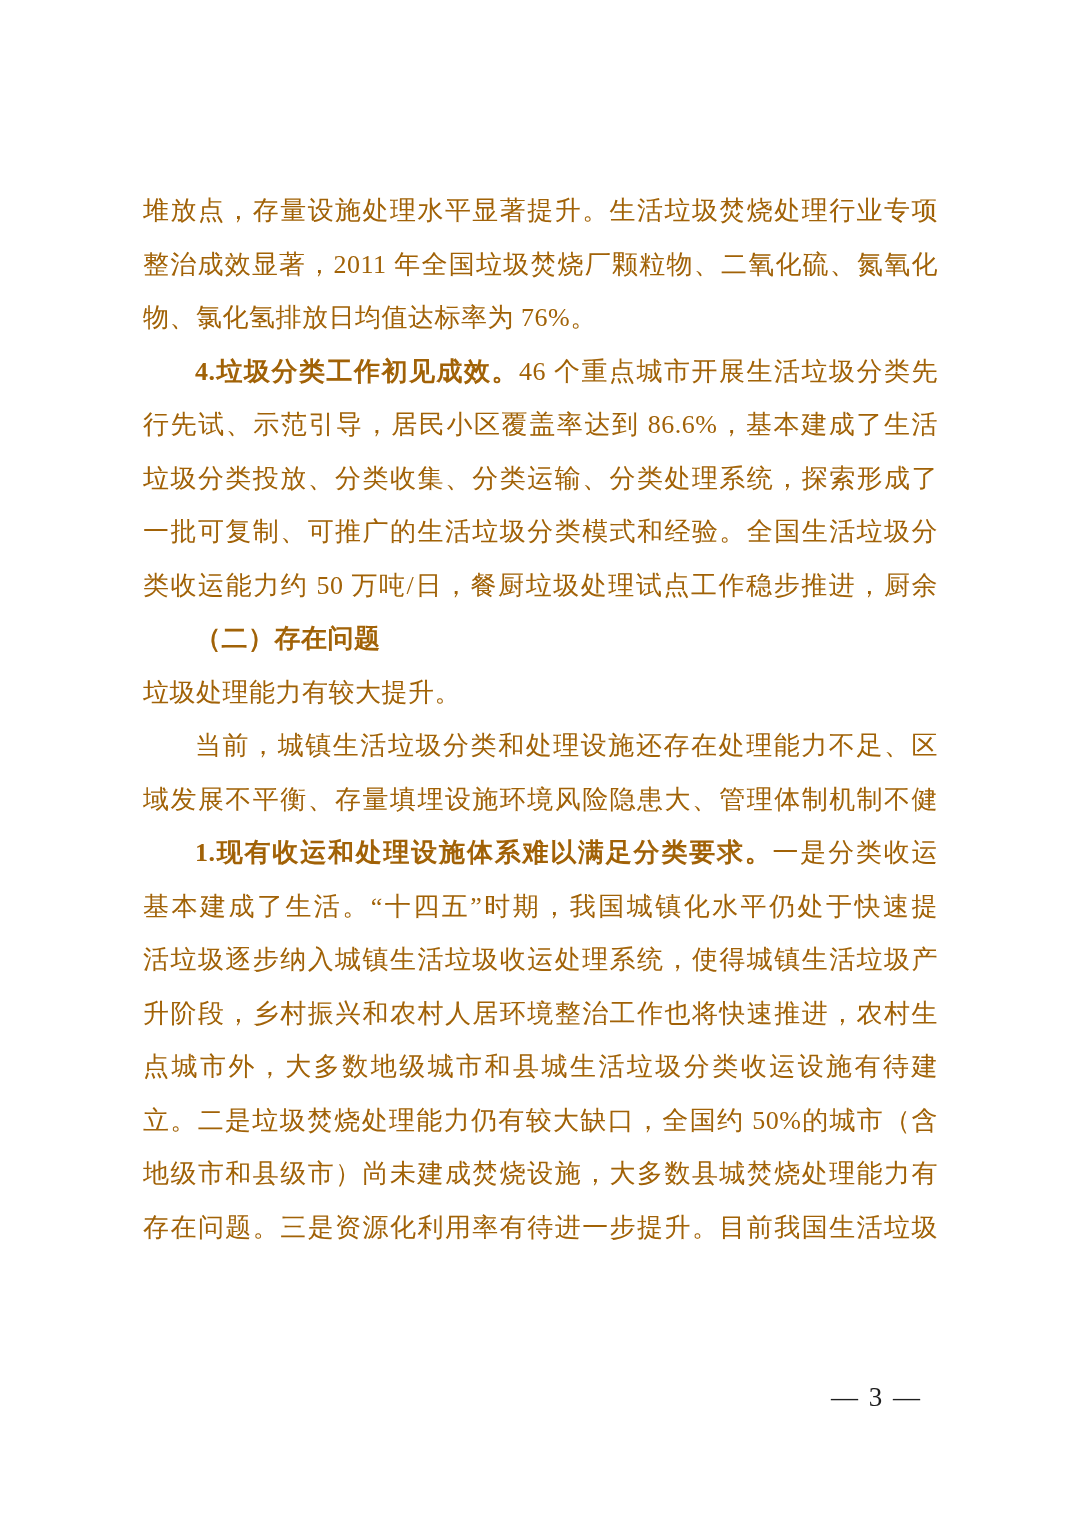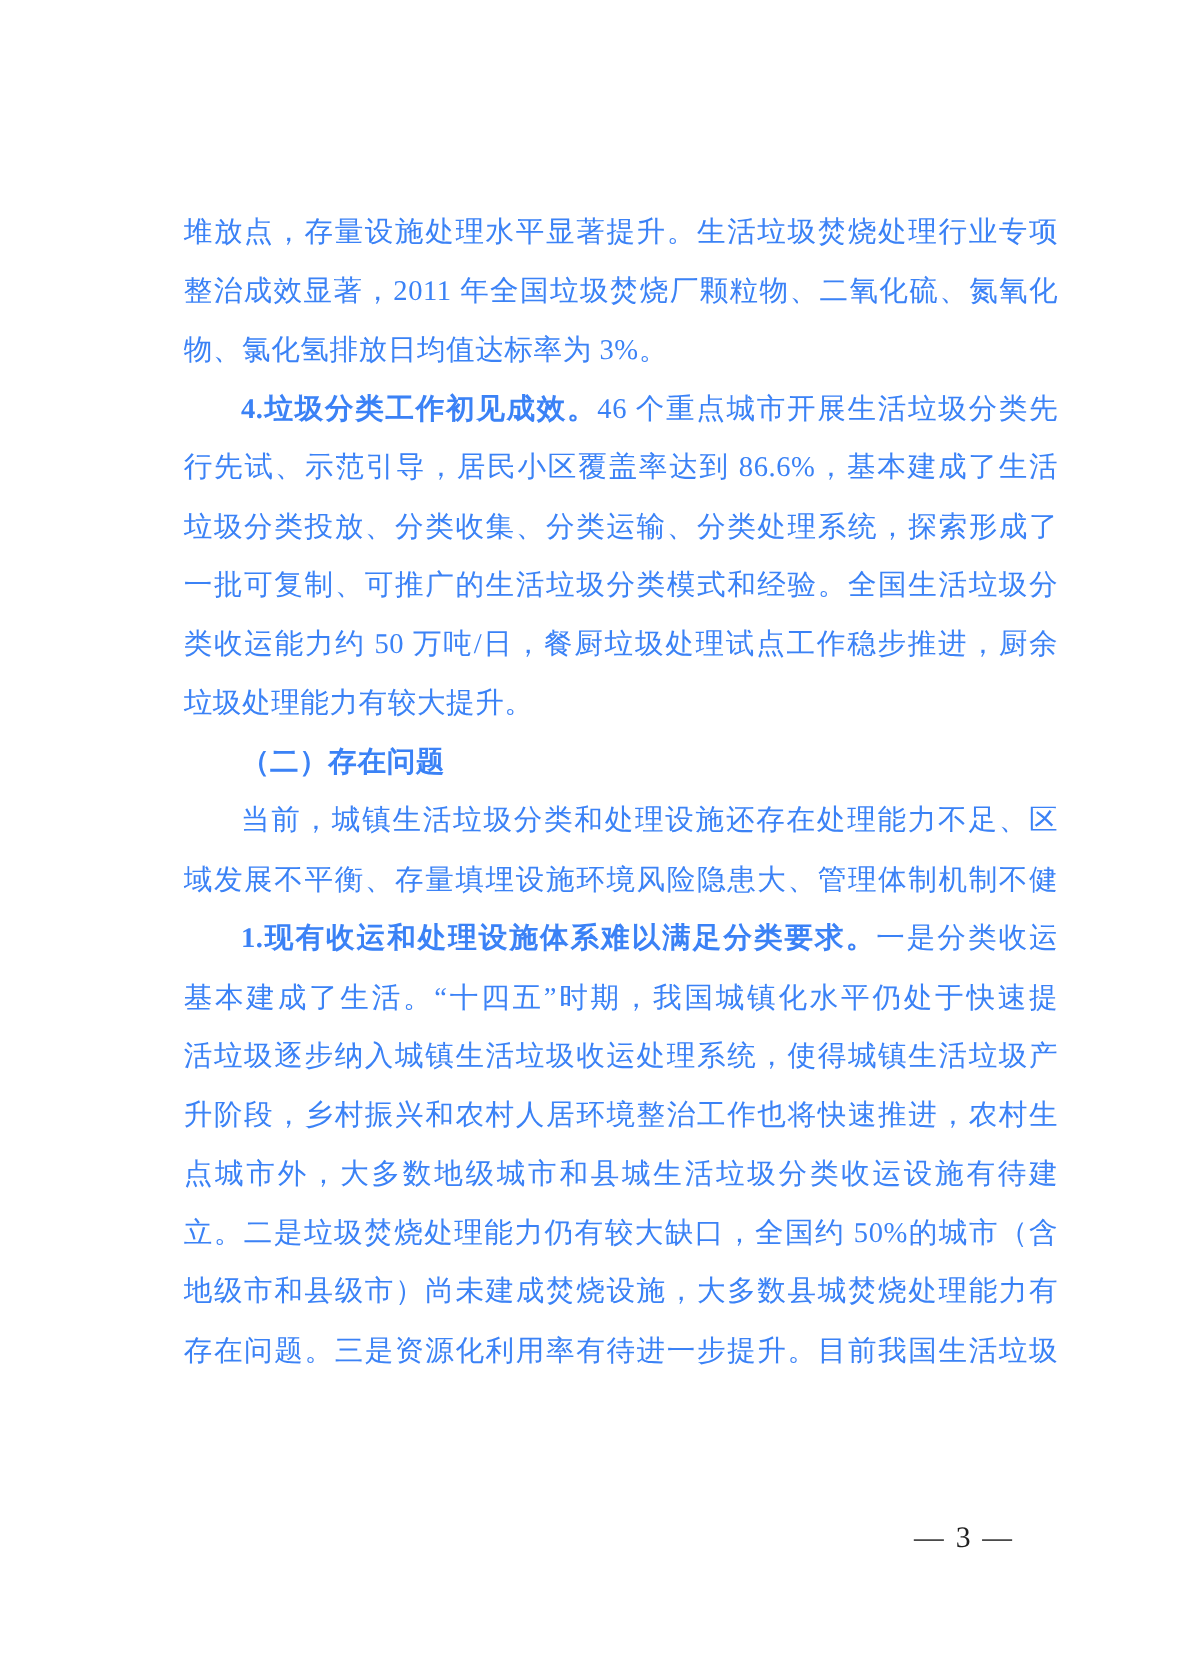--- a/index.html
+++ b/index.html
@@ -53,31 +53,31 @@
     font-size: 27px;
     line-height: 48px;
     color: #1f1f1f;
     letter-spacing: 2px;
   }
 </style>
 </head>
 <body style="background: rgb(255, 255, 255);">
 
 <div class="page">
-  <div class="doc-body" style="color: #3b82f6; margin-left: 24px;">
+  <div class="doc-body" style="color: #a16207;">
       <div class="line"><span class="seg">堆放点，存量设施处理水平显著提升。生活垃圾焚烧处理行业专项</span></div>
       <div class="line"><span class="seg">整治成效显著，2011 年全国垃圾焚烧厂颗粒物、二氧化硫、氮氧化</span></div>
-      <div class="line last"><span class="seg">物、氯化氢排放日均值达标率为 3%。</span></div>
+      <div class="line last"><span class="seg">物、氯化氢排放日均值达标率为 76%。</span></div>
       <div class="line indent"><span class="seg bold">4.垃圾分类工作初见成效。</span><span class="seg">46 个重点城市开展生活垃圾分类先</span></div>
       <div class="line"><span class="seg">行先试、示范引导，居民小区覆盖率达到 86.6%，基本建成了生活</span></div>
       <div class="line"><span class="seg">垃圾分类投放、分类收集、分类运输、分类处理系统，探索形成了</span></div>
       <div class="line"><span class="seg">一批可复制、可推广的生活垃圾分类模式和经验。全国生活垃圾分</span></div>
       <div class="line"><span class="seg">类收运能力约 50 万吨/日，餐厨垃圾处理试点工作稳步推进，厨余</span></div>
+      <div class="line indent last"><span class="seg bold">（二）存在问题</span></div>
       <div class="line last"><span class="seg">垃圾处理能力有较大提升。</span></div>
-      <div class="line indent last"><span class="seg bold">（二）存在问题</span></div>
       <div class="line indent"><span class="seg">当前，城镇生活垃圾分类和处理设施还存在处理能力不足、区</span></div>
       <div class="line"><span class="seg">域发展不平衡、存量填埋设施环境风险隐患大、管理体制机制不健</span></div>
       <div class="line indent"><span class="seg bold">1.现有收运和处理设施体系难以满足分类要求。</span><span class="seg">一是分类收运</span></div>
       <div class="line"><span class="seg">基本建成了生活。“十四五”时期，我国城镇化水平仍处于快速提</span></div>
       <div class="line"><span class="seg">活垃圾逐步纳入城镇生活垃圾收运处理系统，使得城镇生活垃圾产</span></div>
       <div class="line"><span class="seg">升阶段，乡村振兴和农村人居环境整治工作也将快速推进，农村生</span></div>
       <div class="line"><span class="seg">点城市外，大多数地级城市和县城生活垃圾分类收运设施有待建</span></div>
       <div class="line"><span class="seg">立。二是垃圾焚烧处理能力仍有较大缺口，全国约 50%的城市（含</span></div>
       <div class="line"><span class="seg">地级市和县级市）尚未建成焚烧设施，大多数县城焚烧处理能力有</span></div>
       <div class="line"><span class="seg">存在问题。三是资源化利用率有待进一步提升。目前我国生活垃圾</span></div>

